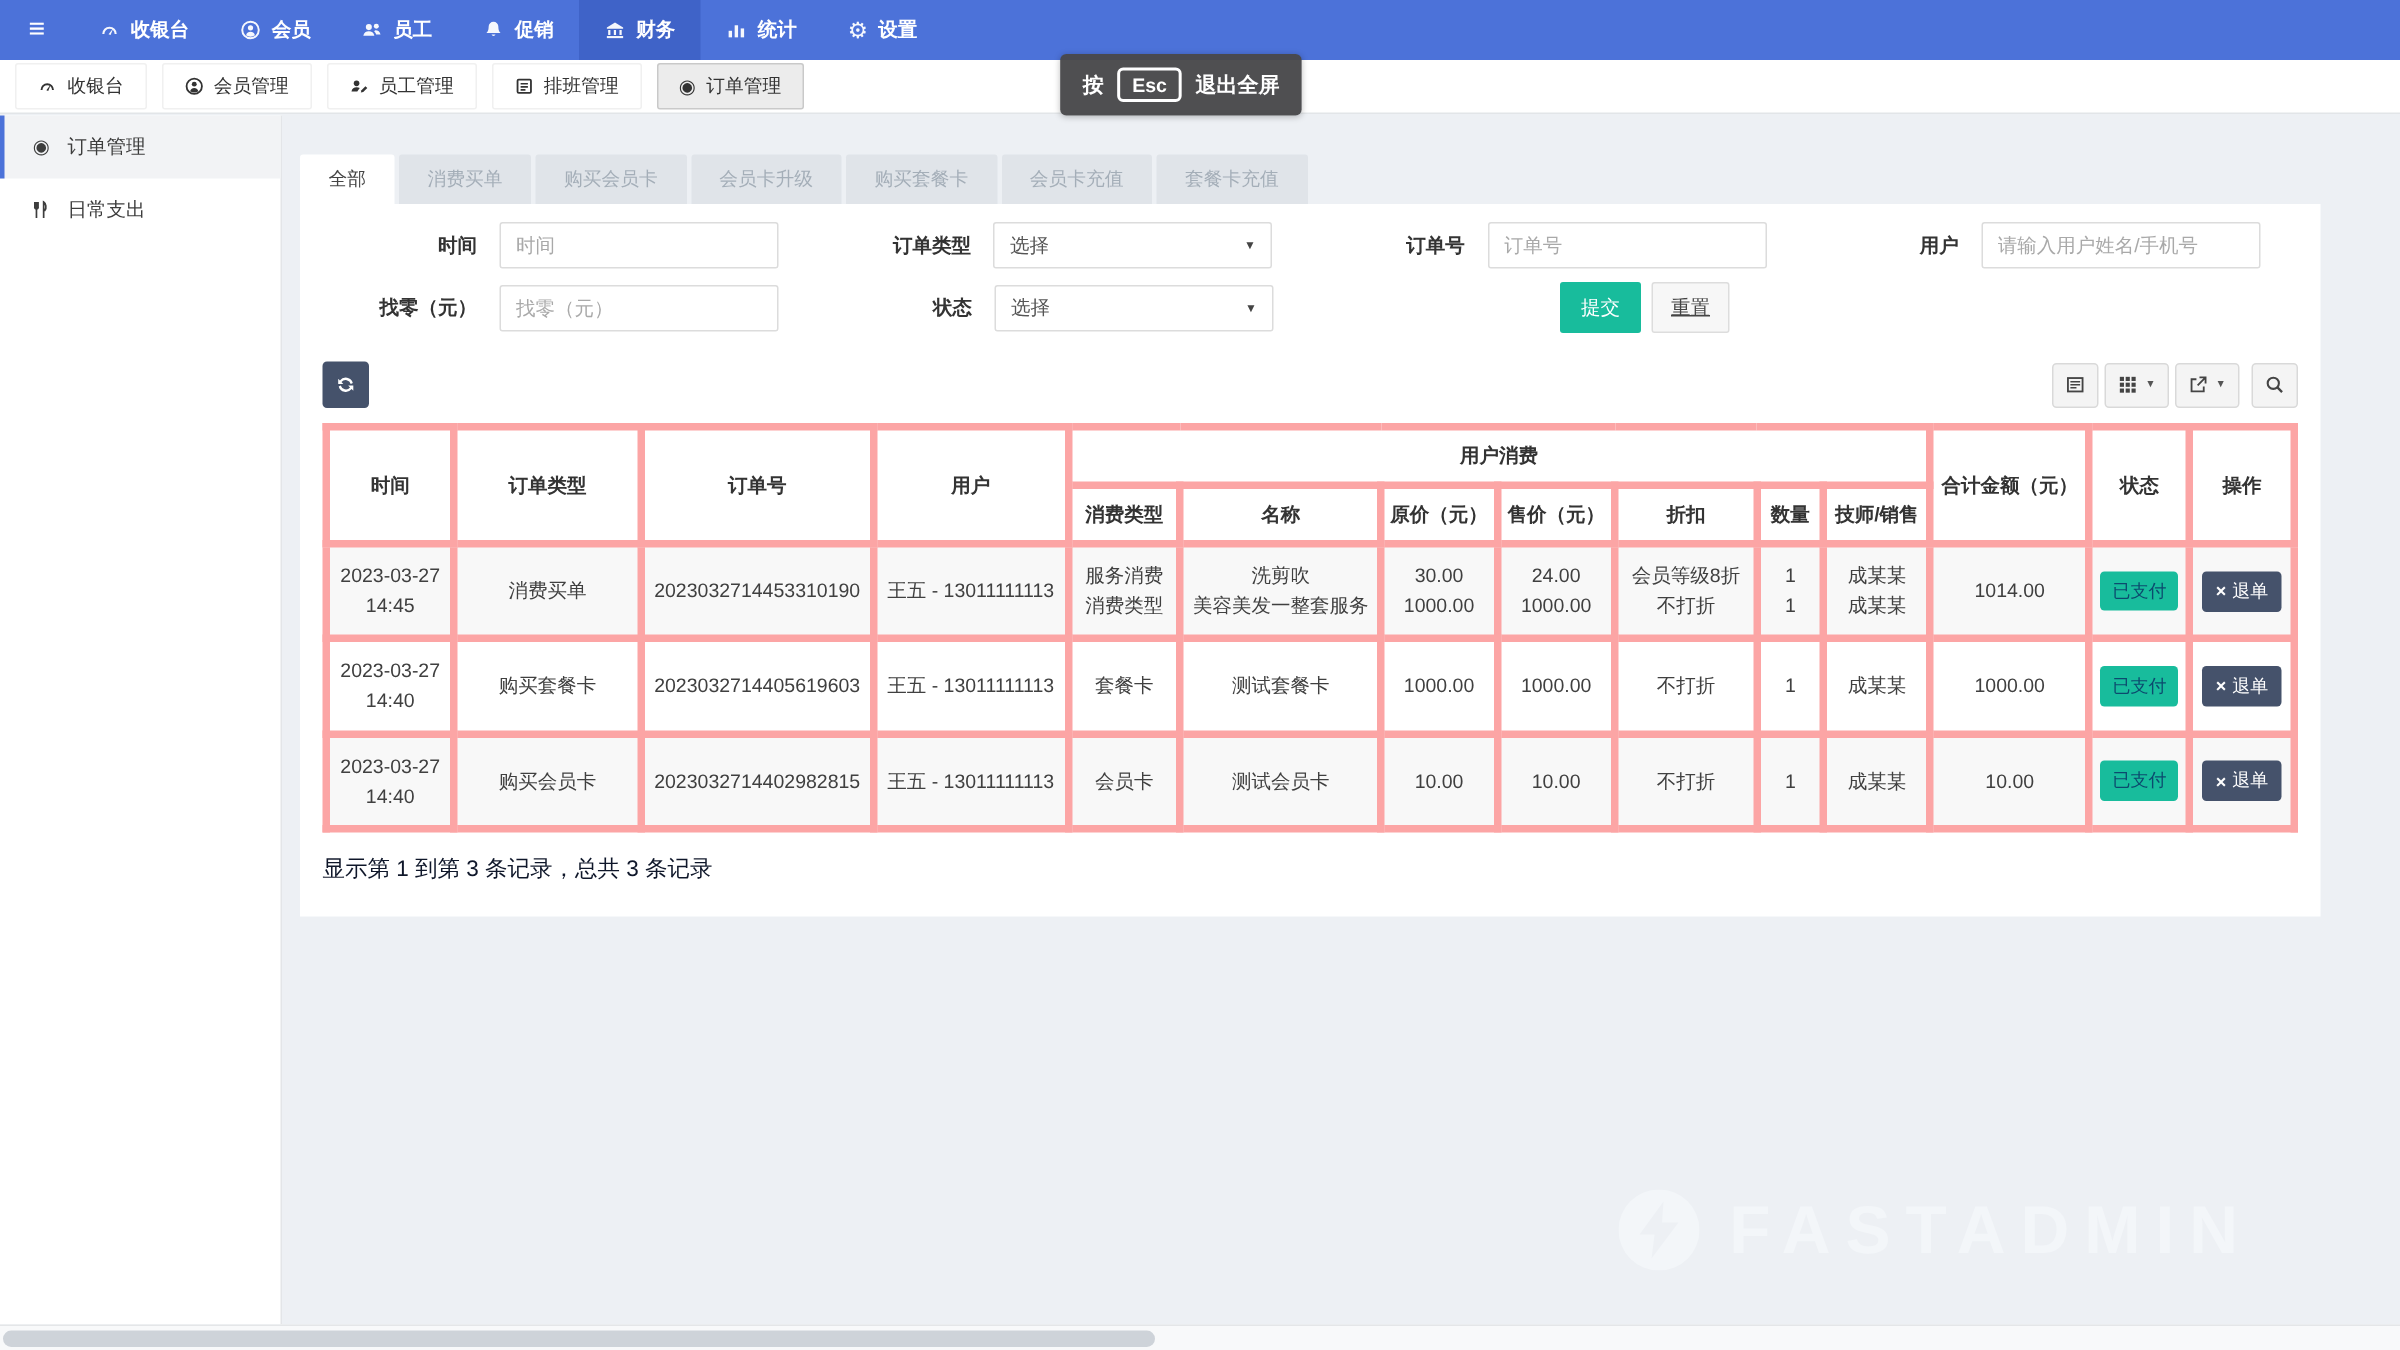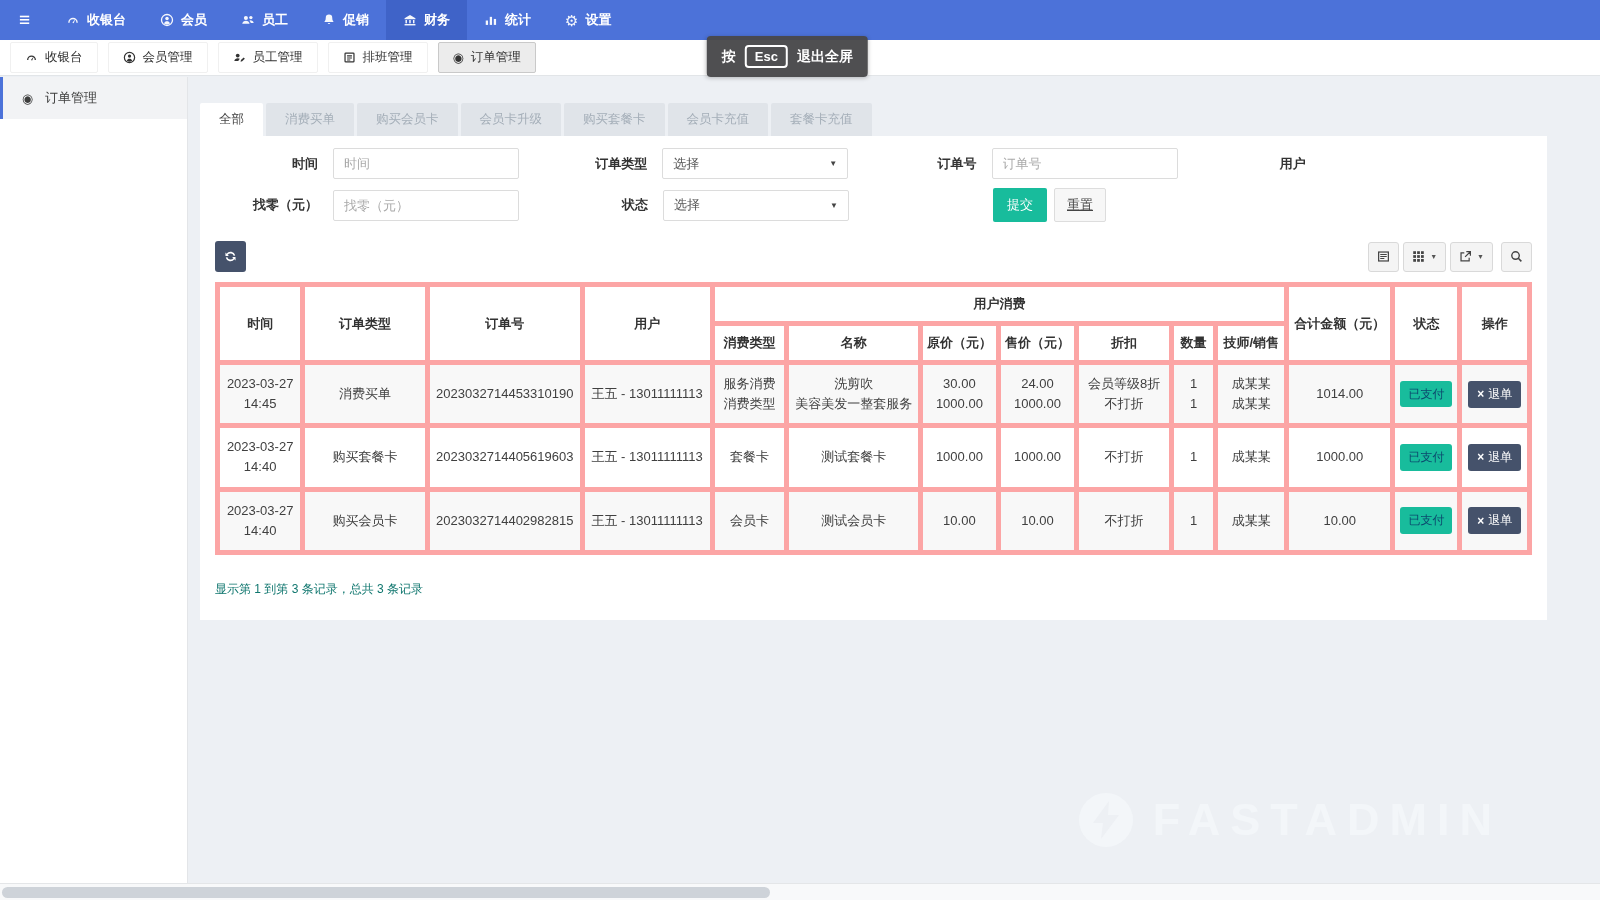--- a/index.html
+++ b/index.html
@@ -45,21 +45,21 @@
 
   
   .f-row { display:flex; align-items:center; margin-bottom:9px; }
   .f-group { display:flex; align-items:center; width:327px; margin-right:3px; }
   .f-label { width:118px; text-align:right; padding-right:15px; font-weight:700; font-size:13px; color:#333; white-space:nowrap; }
   .f-field { width:186px; position:relative; }
   .f-input { width:186px; height:31px; border:1px solid #dcdcdc; border-radius:2px; padding:0 10px; font-size:13px; color:#555; font-family:inherit; outline:none; background:#fff; }
   .f-input::placeholder { color:#a9a9a9; }
   .f-select { width:186px; height:31px; border:1px solid #dcdcdc; border-radius:2px; padding:0 10px; font-size:13px; color:#555; background:#fff; display:flex; align-items:center; justify-content:space-between; cursor:pointer; }
   .f-select .caret { font-size:8px; color:#444; }
-  .btn { display:inline-flex; align-items:center; gap:5px; border:1px solid transparent; border-radius:2px; font-size:13px; font-family:inherit; cursor:pointer; }
+  .btn { display:inline-flex; align-items:center; gap:5px; border:1px solid transparent; border-radius:2px; font-size:13px; font-family:inherit; cursor:pointer;margin-left:47px; }
   .btn-submit { background:#18bc9c; color:#fff; padding:7px 13px; }
   .btn-reset { background:#f7f7f7; border-color:#ddd; color:#444; padding:7px 12px; margin-left:7px;text-decoration:underline; }
 
   
   .toolbar { margin-top:19px; display:flex; justify-content:space-between; align-items:center; }
   .btn-refresh { width:31px; height:31px; background:#45526b; border:none; border-radius:3px; color:#fff; display:flex; align-items:center; justify-content:center; cursor:pointer; }
   .tool-right { display:flex; gap:4px; }
   .tool-btn { height:30px; min-width:30px; padding:0 8px; background:#f4f4f4; border:1px solid #d9d9d9; border-radius:3px; color:#444; display:flex; align-items:center; justify-content:center; gap:5px; cursor:pointer; }
   .tool-btn .caret { font-size:7px; color:#555; }
   .tool-btn.search { margin-left:4px; }
@@ -67,21 +67,21 @@
   
   table { width:100%; border-collapse:collapse; margin-top:10px; table-layout:fixed; }
   th,td { border:5px solid #fca5a5; text-align:center; vertical-align:middle; }
   th { font-size:13px; font-weight:700; color:#333; padding:8px 3px; white-space:nowrap; background:#fff; }
   td { font-size:13px; color:#404040; padding:9px 4px; white-space:pre-line; line-height:1.55; }
   tbody tr:nth-child(odd) { background:#f8f8f8; }
   .badge-paid { display:inline-block; background:#18bc9c; color:#0c4a6e; font-size:12px; padding:4px 8px; border-radius:3px; white-space:nowrap; }
   .btn-refund { display:inline-flex; align-items:center; gap:4px; background:#45526b; color:#fff; border:none; border-radius:3px; font-size:12px; padding:5px 9px; cursor:pointer; white-space:nowrap; font-family:inherit; }
   .btn-refund .x { font-weight:700; font-size:12px; }
 
-  .summary { margin-top:26px; font-size:12px; color:#0f766e; }
+  .summary { margin-top:15px; font-size:15px; color:#0f172a; }
 
   
   .watermark { position:absolute; right:98px; bottom:36px; display:flex; align-items:center; gap:20px; pointer-events:none; }
   .wm-text { font-size:45px; font-weight:700; letter-spacing:10px; color:#f3f6f9; }
 
   
   .hscroll { position:absolute; left:0; right:0; bottom:0; height:17px; background:#f8f9fa; border-top:1px solid #e4e6e8; z-index:25; }
   .hscroll-thumb { position:absolute; left:2px; top:3px; height:11px; width:48%; background:#ced3d9; border-radius:6px; }
 </style>
 </head>
@@ -208,20 +208,29 @@
 <div class="esc-tip">
   <span>按</span>
   <span class="esc-key">Esc</span>
   <span>退出全屏</span>
 </div>
 
 <div class="sidebar">
   <div class="side-item active">
     <span class="ico">◉</span>
     <span>订单管理</span>
+  </div>
+  <div class="side-item">
+    <span class="ico">
+        <svg width="13" height="14" viewBox="0 0 16 16" fill="none" stroke="#3d3d3d" stroke-width="1.4">
+          <path d="M4 1.5v4M6.6 1.5v4M5.3 1.5v13M3.9 5.5a1.4 1.4 0 0 0 2.8 0"></path>
+          <path d="M11.2 14.5v-13c1.9 1.2 2.5 4.6 1 6.8h-1"></path>
+        </svg>
+      </span>
+    <span>日常支出</span>
   </div>
 </div>
 
 <div class="main">
 
   <div class="tabs">
     <div class="tab active">全部</div>
     <div class="tab">消费买单</div>
     <div class="tab">购买会员卡</div>
     <div class="tab">会员卡升级</div>
@@ -245,20 +254,21 @@
             <span class="caret">▼</span>
           </div>
         </div>
       </div>
       <div class="f-group">
         <div class="f-label">订单号</div>
         <div class="f-field"><input class="f-input" placeholder="订单号" style=""></div>
       </div>
       <div class="f-group">
         <div class="f-label">用户</div>
+        <div class="f-field"><input class="f-input" placeholder="请输入用户姓名/手机号" style=""></div>
       </div>
     </div>
 
     <div class="f-row">
       <div class="f-group">
         <div class="f-label">找零（元）</div>
         <div class="f-field"><input class="f-input" placeholder="找零（元）" style=""></div>
       </div>
       <div class="f-group">
         <div class="f-label">状态</div>

